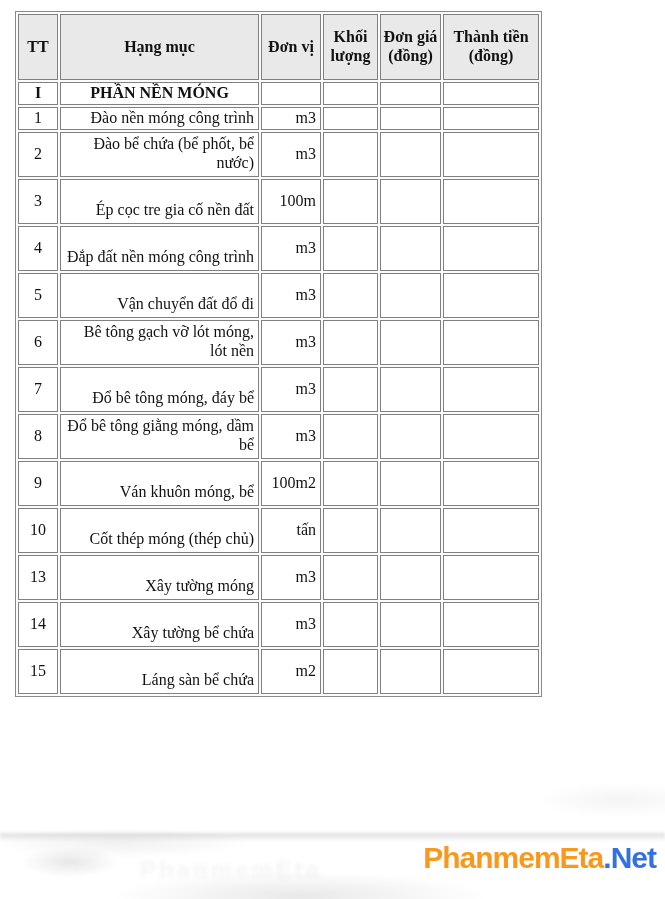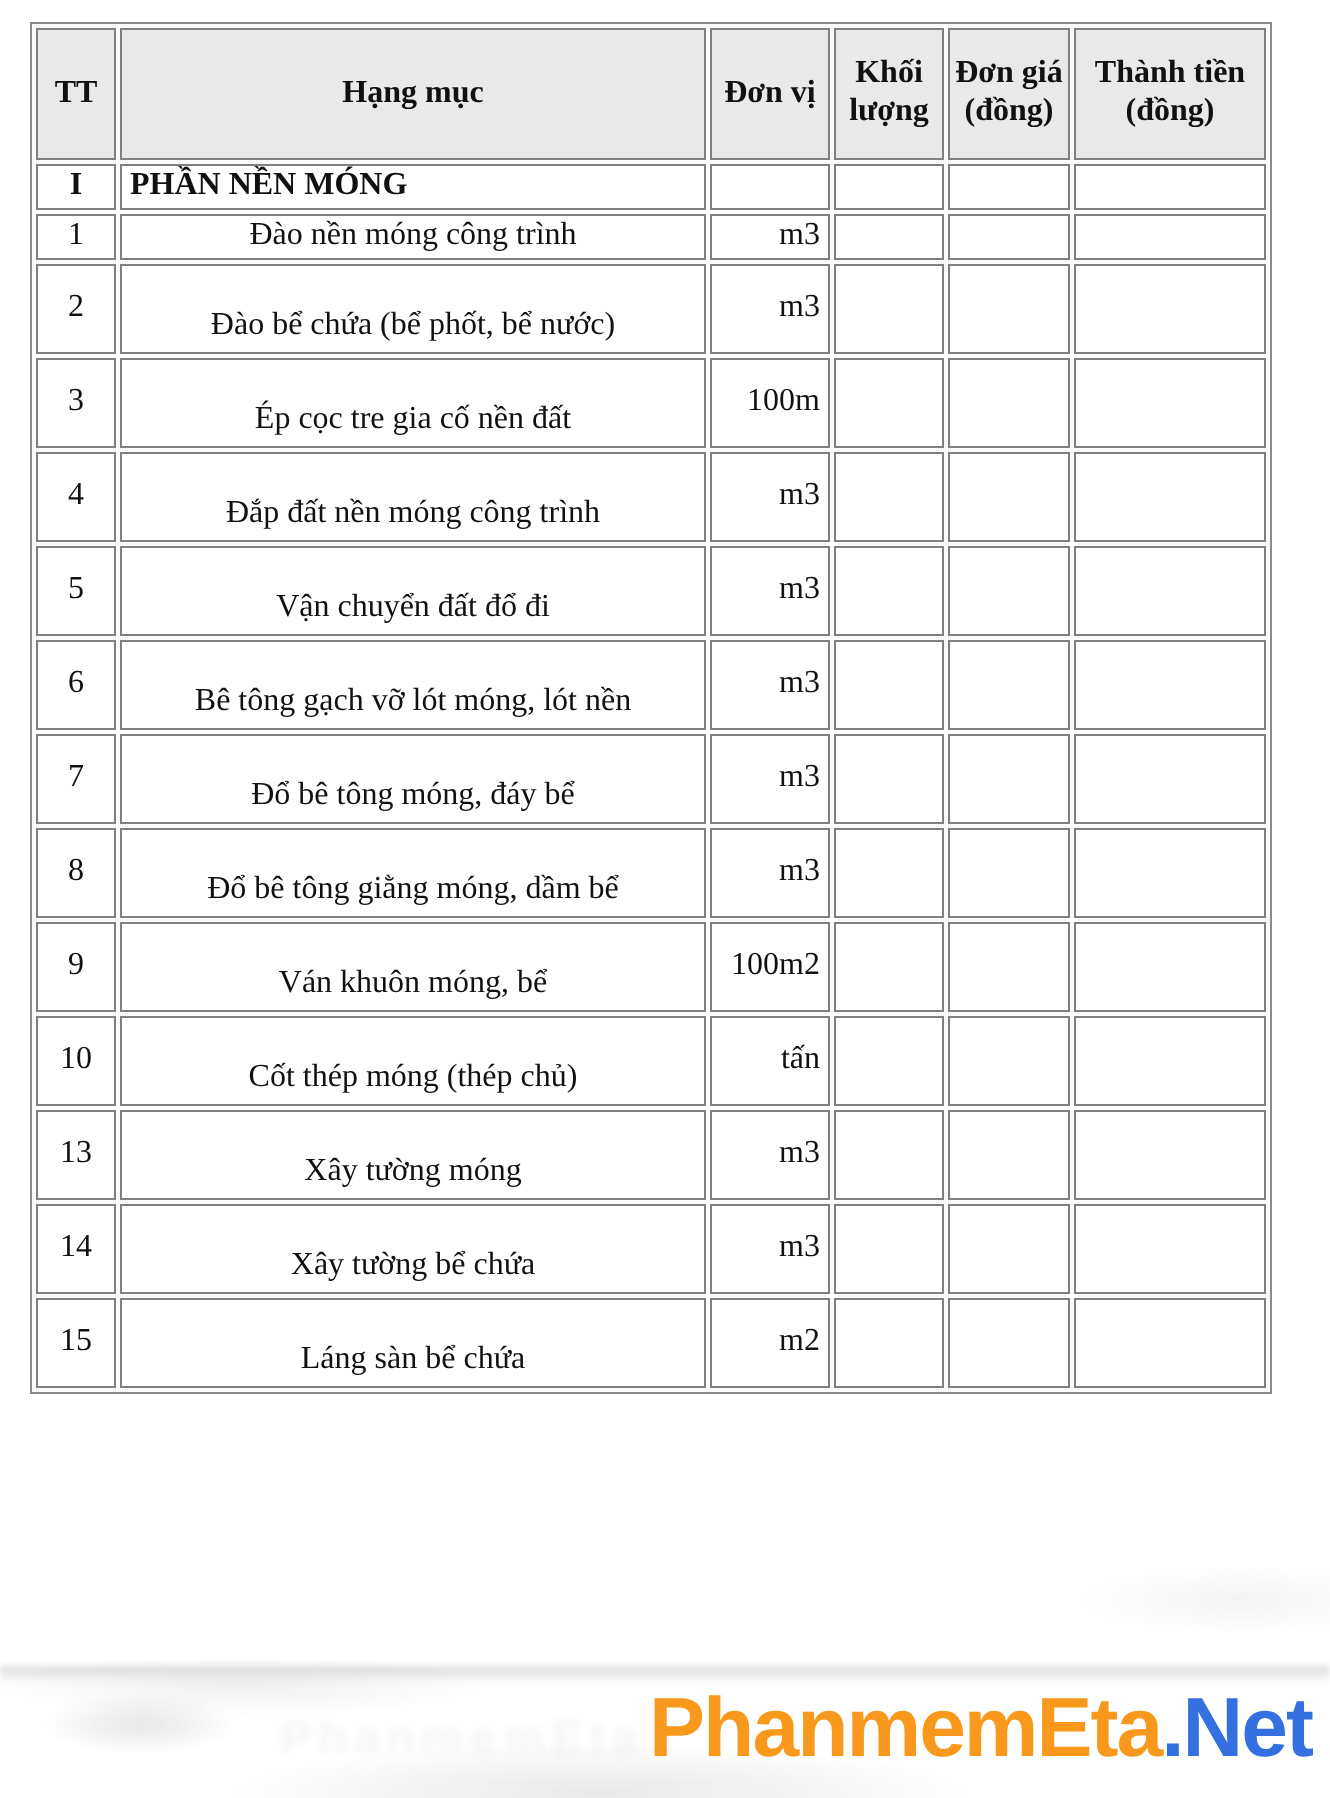--- a/index.html
+++ b/index.html
@@ -14,21 +14,21 @@
       radial-gradient(ellipse 180px 22px at 120px 843px, rgba(190,190,190,0.22), rgba(255,255,255,0) 70%),
       radial-gradient(ellipse 120px 26px at 620px 800px, rgba(200,200,200,0.20), rgba(255,255,255,0) 70%),
       linear-gradient(#ffffff, #ffffff);
     font-family: "Liberation Serif", "DejaVu Serif", serif;
     color: #111111;
   }
   .doc-table {
     position: absolute;
     left: 15px;
     top: 11px;
-    width: 621px;
+    width: 527px;
     table-layout: fixed;
     border-collapse: separate;
     border-spacing: 2px;
     border: 1px solid #8a8a8a;
     background: #fbfbfb;
   }
   .doc-table th, .doc-table td {
     box-sizing: border-box;
     border: 1px solid #808080;
     background: #ffffff;
@@ -39,26 +39,26 @@
   }
   .doc-table th {
     background: #e9e9e9;
     font-weight: bold;
     text-align: center;
     vertical-align: middle;
     height: 66px;
     padding: 2px 2px;
   }
   tr.section-row td { height: 20px; font-weight: bold; vertical-align: middle; }
-  tr.section-row td.cell-desc { text-align: left; }
+  tr.section-row td.cell-desc { text-align: center; }
   tr.short-row td { height: 22px; vertical-align: middle; }
   tr.tall-row  td { height: 45px; vertical-align: middle; }
   tr.tall-row  td.cell-desc { vertical-align: bottom; padding-bottom: 3px; margin-top: 48px; }
   td.cell-tt   { text-align: center; }
-  td.cell-desc { text-align: center; }
+  td.cell-desc { text-align: right; }
   td.cell-unit { text-align: right; }
   td.cell-qty, td.cell-price, td.cell-total { text-align: right; }
 
   .table-shadow {
     position: absolute;
     left: 0; top: 833px;
     width: 665px; height: 9px;
     background: linear-gradient(rgba(140,140,140,0.30), rgba(255,255,255,0));
     filter: blur(1.5px);
     pointer-events: none;
@@ -73,21 +73,21 @@
     color: #9a9a9a;
     opacity: 0.10;
     filter: blur(2px);
     white-space: nowrap;
   }
   .watermark {
     position: absolute;
     right: 9px; top: 841px;
     font-family: "Liberation Sans", "DejaVu Sans", sans-serif;
     font-weight: bold;
-    font-size: 42px;
+    font-size: 30px;
     line-height: 1.1;
     white-space: nowrap;
     letter-spacing: -1px;
   }
   .wm-primary   { color: #F8991D; }
   .wm-secondary { color: #3470DF; }
 </style>
 </head>
 <body>
 

